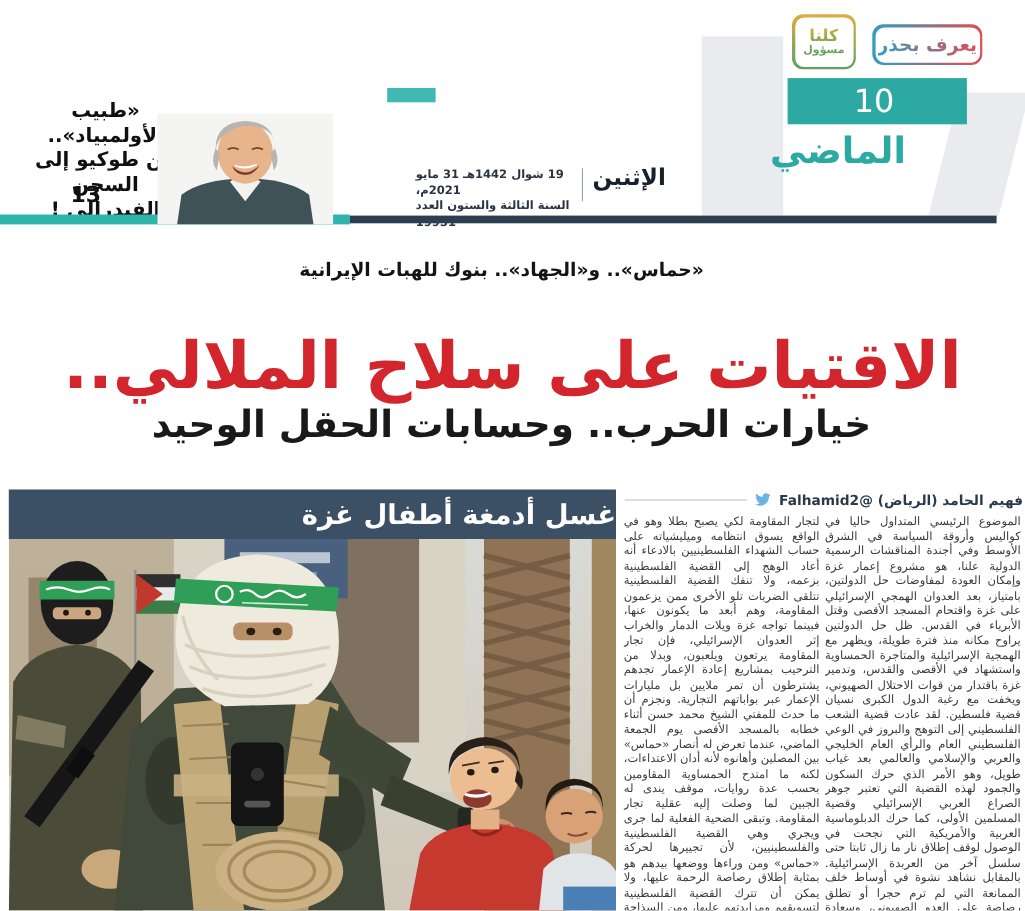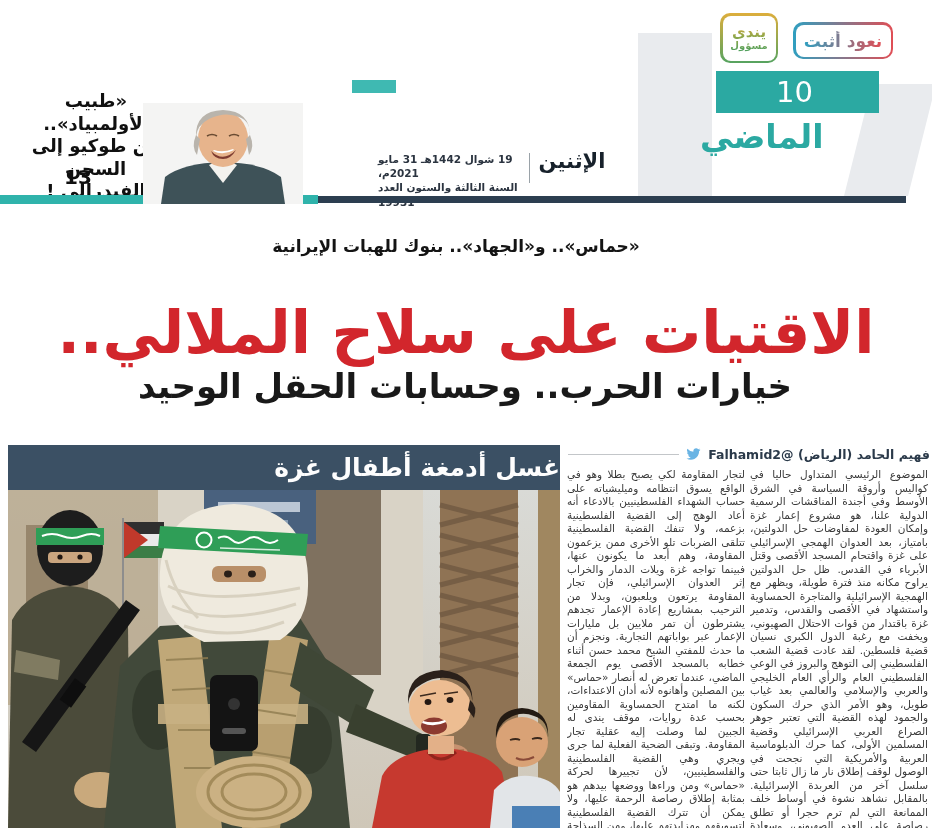--- a/index.html
+++ b/index.html
@@ -87,26 +87,26 @@
 </head>
 <body>
 
 <div class="page">
 
   <div class="gray-strip"></div>
   <div class="gray-slash"></div>
 
   <div class="badge-outer badge-return">
     <div class="badge-inner">
-      <span class="t">نعود أثبت</span>
+      <span class="t">يعرف بحذر</span>
     </div>
   </div>
   <div class="badge-outer badge-resp">
     <div class="badge-inner">
-      <span class="t1">يندى</span>
+      <span class="t1">كلنا</span>
       <span class="t2">مسؤول</span>
     </div>
   </div>
 
   <div class="page-num-box">
     <span class="n">10</span>
   </div>
   <div class="section-name">الماضي</div>
 
   <div class="logo-accent"></div>

